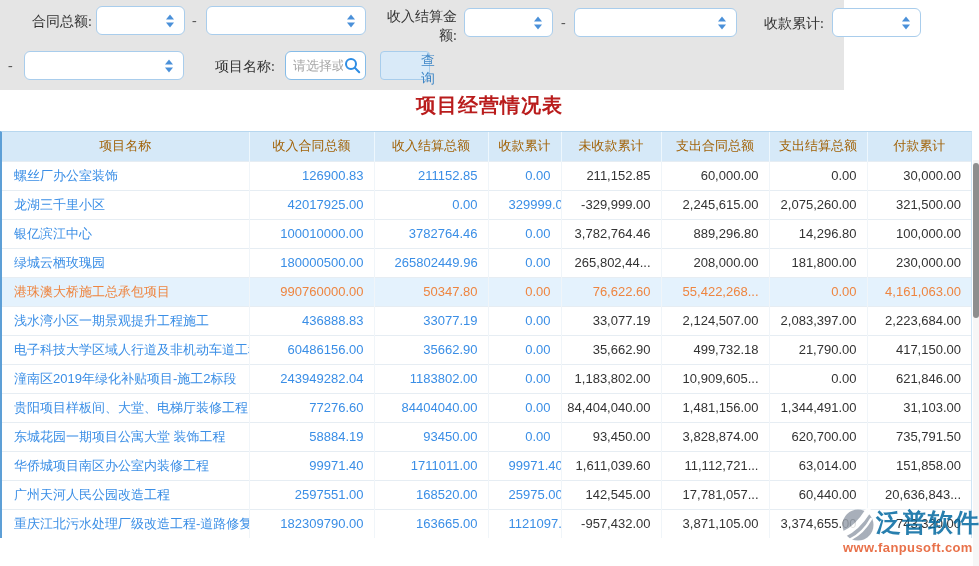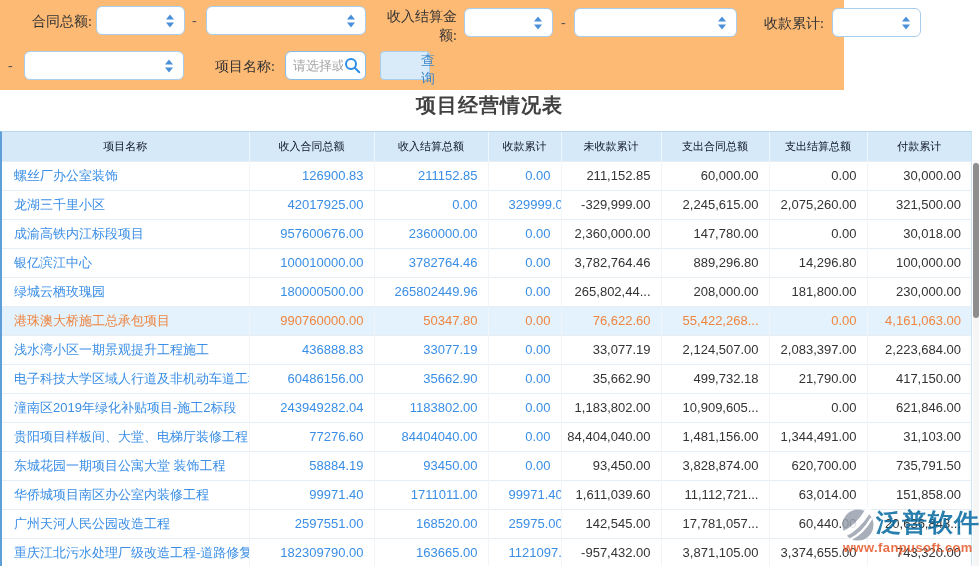--- a/index.html
+++ b/index.html
@@ -1,41 +1,41 @@
 <!DOCTYPE html>
 <html><head>
 <meta charset="utf-8">
 <style>
   * { margin:0; padding:0; box-sizing:border-box; }
   html,body { background:#fff; }
   body { font-family:"Liberation Sans","DejaVu Sans",sans-serif; }
   .app { position:relative; width:979px; height:566px; overflow:hidden; background:#fff; }
 
   
-  .filters { position:absolute; top:0; left:0; width:844px; height:90px; background:#fdba74;font-family:Liberation Serif, serif; }
+  .filters { position:absolute; top:0; left:0; width:844px; height:90px; background:#e5e5e5;font-family:Liberation Serif, serif; }
   .flabel { position:absolute; font-size:14px; color:#333; white-space:nowrap; }
   .flabel.wrap { white-space:normal; line-height:19px; text-align:right; }
   .dash { position:absolute; font-size:14px; color:#555; }
   .spin { position:absolute; height:29px; background:#fff; border:1px solid #a9cdec; border-radius:6px; cursor:text; }
   .arrows { position:absolute; right:10px; top:50%; transform:translateY(-50%); display:flex; flex-direction:column; gap:3px; }
   .tri-up { width:0; height:0; border-left:4px solid transparent; border-right:4px solid transparent; border-bottom:5px solid #4a90d9; cursor:pointer; }
   .tri-down { width:0; height:0; border-left:4px solid transparent; border-right:4px solid transparent; border-top:5px solid #4a90d9; cursor:pointer; }
   .search-box { position:absolute; left:285px; top:51px; width:81px; height:29px; }
   .search-box input { width:100%; height:100%; border:1px solid #85bce8; border-radius:6px; padding:0 22px 0 7px; font-size:13px; color:#333; outline:none; font-family:inherit; }
   .search-box input::placeholder { color:#a5a5a5; }
   .search-ico { position:absolute; right:5px; top:6px; width:17px; height:17px; cursor:pointer; }
   .query-btn { position:absolute; left:380px; top:51px; width:50px; height:29px; background:#d9eaf8; border:1px solid #a8cdec; border-radius:4px; color:#3e86c6; font-size:14px; cursor:pointer; font-family:inherit;padding-left:40px; }
 
   
-  .page-title { position:absolute; top:92px; left:0; width:979px; text-align:center; font-size:20px; font-weight:bold; color:#404040; letter-spacing:1px; }
+  .page-title { position:absolute; top:92px; left:0; width:979px; text-align:center; font-size:20px; font-weight:bold; color:#b91c1c; letter-spacing:1px; }
 
   
   .tablewrap { position:absolute; top:131px; left:0; width:972px; border-top:1px solid #b7d7ef; border-right:1px solid #cde4f5; border-left:2px solid #5d9fd6; overflow:hidden; }
   table { border-collapse:collapse; table-layout:fixed; width:969px; }
-  thead th { background:#d6e9f8; color:#0f172a; font-weight:normal; font-size:11px; height:29px; text-align:center; border-left:1px solid #eef7fd; overflow:hidden; white-space:nowrap; }
+  thead th { background:#d6e9f8; color:#a16207; font-weight:normal; font-size:13px; height:29px; text-align:center; border-left:1px solid #eef7fd; overflow:hidden; white-space:nowrap; }
   thead th:first-child { border-left:none; }
   tbody td { height:29px; font-size:13px; background:#fff; border-top:1px solid #e6edf3; border-left:1px solid #f0f5f9; overflow:hidden; white-space:nowrap; }
   tbody td:first-child { border-left:none; }
   td.c1 { text-align:left; padding:0 4px 0 12px; color:#3a8ee6; cursor:pointer; }
   td.num { text-align:right; padding-right:10px; }
   td.blue { color:#3a8ee6; cursor:pointer;padding-left:20px; }
   td.dark { color:#333; }
   tr.hl td { background:#e4f2fd; color:#ee8540 !important; }
 
   
@@ -153,30 +153,20 @@
       <td class="c1">龙湖三千里小区</td>
       <td class="num blue">42017925.00</td>
       <td class="num blue">0.00</td>
       <td class="num blue">329999.00</td>
       <td class="num dark">-329,999.00</td>
       <td class="num dark">2,245,615.00</td>
       <td class="num dark">2,075,260.00</td>
       <td class="num dark">321,500.00</td>
     </tr>
           <tr>
-      <td class="c1">成渝高铁内江标段项目</td>
-      <td class="num blue">957600676.00</td>
-      <td class="num blue">2360000.00</td>
-      <td class="num blue">0.00</td>
-      <td class="num dark">2,360,000.00</td>
-      <td class="num dark">147,780.00</td>
-      <td class="num dark">0.00</td>
-      <td class="num dark">30,018.00</td>
-    </tr>
-          <tr>
       <td class="c1">银亿滨江中心</td>
       <td class="num blue">100010000.00</td>
       <td class="num blue">3782764.46</td>
       <td class="num blue">0.00</td>
       <td class="num dark">3,782,764.46</td>
       <td class="num dark">889,296.80</td>
       <td class="num dark">14,296.80</td>
       <td class="num dark">100,000.00</td>
     </tr>
           <tr>

